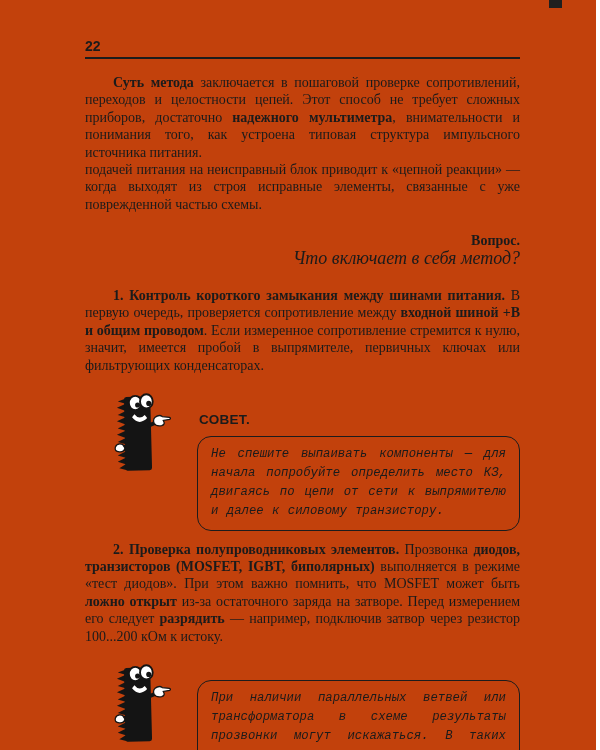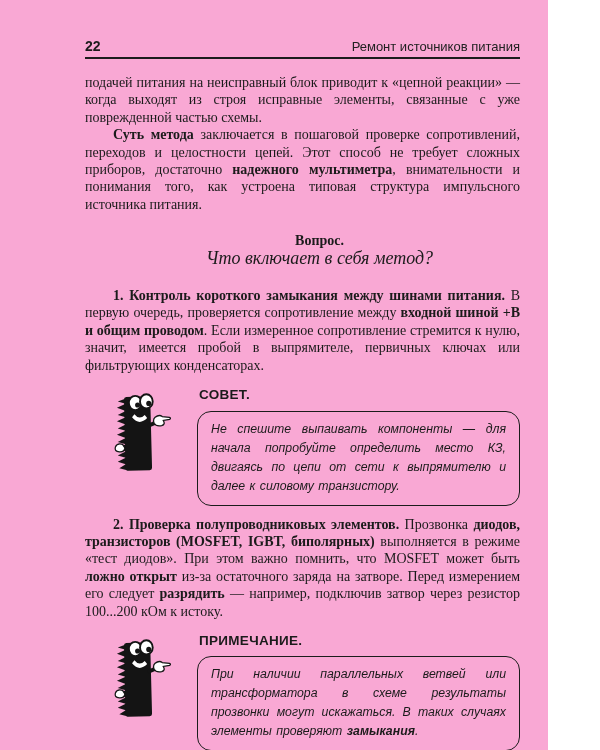--- a/index.html
+++ b/index.html
@@ -1,20 +1,20 @@
 <!DOCTYPE html>
 <html lang="ru"><head>
 <meta charset="utf-8">
 <style>
   html, body { margin: 0; padding: 0; background: #ffffff; }
   .page {
     position: relative;
-    width: 548px;
+    width: 596px;
     height: 750px;
-    background: #f9a8d4;
+    background: #c2410c;
     color: #1b1b1b;
     font-family: "Liberation Serif", serif;
     overflow: hidden;
   }
   .corner-mark {
     position: absolute;
     left: 549px;
     top: 0;
     width: 13px;
     height: 8px;
@@ -41,76 +41,75 @@
   .bodytext {
     margin-top: 15px;
     font-size: 14px;
     line-height: 17.4px;
     text-align: justify;
   }
   p.para { margin: 0; }
   p.indent { text-indent: 28px; }
   .question-block {
     margin: 19px 0 0 34px;
-    text-align: center;
+    text-align: right;
   }
   .question-label { font-weight: 700; font-size: 14px; }
   .question-text { font-style: italic; font-size: 18px; }
   p.item { margin-top: 20px; }
   
   .callout {
     display: flex;
     align-items: flex-start;
     margin: 10px 0 10px 0;
   }
   .mascot-col {
     flex: 0 0 76px;
     padding: 4px 0 0 24px;
     box-sizing: border-box;
   }
   .mascot-col svg { display: block; }
-  .callout-main { flex: 1 1 auto; padding-left: 26px; }
+  .callout-main { flex: 1 1 auto; padding-left: 26px; margin-top: 25px; }
   .callout-title {
     font-family: "Liberation Sans", sans-serif;
     font-weight: 700;
     font-size: 13.5px;
     letter-spacing: 0.3px;
     margin: 2px 0 7px 2px;
   }
   .callout-box {
     border: 1.6px solid #1c1c1c;
     border-radius: 14px;
     padding: 8px 13px 9px 13px;
-    font-family: Liberation Sans, sans-serif;
+    font-family: Liberation Mono, monospace;
     font-style: italic;
     font-size: 12.3px;
     line-height: 19px;
     text-align: justify;
     word-spacing: 1px;
   }
 </style>
 </head>
 <body>
 
 <div class="page">
 
   <div class="corner-mark"></div>
 
   <div class="content">
 
     <div class="header">
       <span class="page-number">22</span>
-      <span class="running-title">Ремонт источников питания</span>
     </div>
 
     <div class="bodytext">
 
+      <p class="para indent"><span style="font-weight: 700;">Суть метода</span><span> заключается в пошаговой проверке сопротивлений, переходов и целостности цепей. Этот способ не требует сложных приборов, достаточно </span><span style="font-weight: 700;">надежного мультиметра</span><span>, внимательности и понимания того, как устроена типовая структура импульсного источника питания.</span></p>
+
       <p class="para"><span>подачей питания на неисправный блок приводит к «цепной реакции» — когда выходят из строя исправные элементы, связанные с уже поврежденной частью схемы.</span></p>
-
-      <p class="para indent"><span style="font-weight: 700;">Суть метода</span><span> заключается в пошаговой проверке сопротивлений, переходов и целостности цепей. Этот способ не требует сложных приборов, достаточно </span><span style="font-weight: 700;">надежного мультиметра</span><span>, внимательности и понимания того, как устроена типовая структура импульсного источника питания.</span></p>
 
       <div class="question-block">
         <div class="question-label">Вопрос.</div>
         <div class="question-text">Что включает в себя метод?</div>
       </div>
 
       <p class="para indent item"><span style="font-weight: 700;">1. Контроль короткого замыкания между шинами питания.</span><span> В первую очередь, проверяется сопротивление между </span><span style="font-weight: 700;">входной шиной +В и общим проводом</span><span>. Если измеренное сопротивление стремится к нулю, значит, имеется пробой в выпрямителе, первичных ключах или фильтрующих конденсаторах.</span></p>
 
       <div class="callout">
         <div class="mascot-col">
@@ -144,20 +143,19 @@
             <ellipse cx="47" cy="12" rx="8" ry="9" fill="#fff" stroke="#141414" stroke-width="2.4"></ellipse>
             <circle cx="36" cy="16.5" r="3.2" fill="#141414"></circle>
             <circle cx="50" cy="14.5" r="3.2" fill="#141414"></circle>
             <path d="M29,32 Q38,43 48,33 L45,29 Q38,36 32,28 Z" fill="#fff"></path>
             <path d="M51,42 L60,38" stroke="#141414" stroke-width="5" stroke-linecap="round"></path>
             <path d="M58,32 q5,-4 9,-1 l9,1 q2.5,1 0.3,2.6 l-8,1.4 q3,5 -2,6.5 q-7,1.5 -9.5,-3 q-2,-4.5 1.2,-7.5 z" fill="#fff" stroke="#141414" stroke-width="1.6"></path>
             <path d="M17,66 q-7,-2 -9,3.5 q-1.5,5.5 5,6 q6.5,0.5 7,-5 z" fill="#fff" stroke="#141414" stroke-width="1.6"></path>
           </svg>
         </div>
         <div class="callout-main">
-          <div class="callout-title">ПРИМЕЧАНИЕ.</div>
           <div class="callout-box"><span>При наличии параллельных ветвей или трансформатора в схеме результаты прозвонки могут искажаться. В таких случаях элементы проверяют </span><span style="font-weight: 700;">замыкания</span><span>.</span></div>
         </div>
       </div>
 
     </div>
   </div>
 </div>
 
 </body></html>

